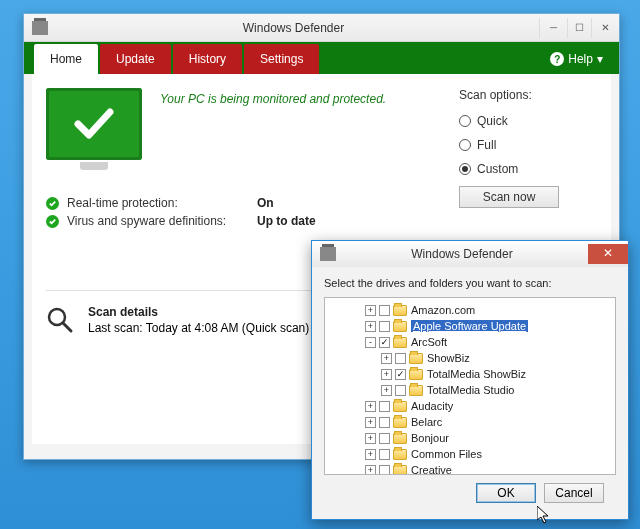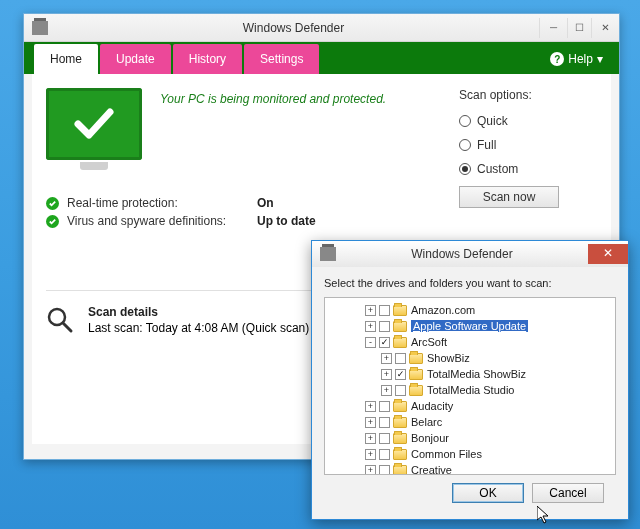--- a/index.html
+++ b/index.html
@@ -11,21 +11,21 @@
   .title-icon { width: 16px; height: 14px; margin-left: 8px; background: #888; position: relative; }
   .title-icon::before { content:""; position:absolute; top:-3px; left:2px; right:2px; height:3px; background:#666; }
   .titlebar-main .title { flex: 1; text-align: center; font-size: 12px; color: #333; }
   .sysbtns { display: flex; }
   .sysbtn { width: 28px; height: 20px; display: flex; align-items: center; justify-content: center; font-size: 10px; color: #555; border-left: 1px solid #ddd; }
   .sysbtn.max { width: 24px; }
 
   .status-bar { background: #0a8a0a; background: linear-gradient(#149b14,#0c7a0c); color: #fff; padding: 7px 14px; font-size: 12px; font-weight: 600; }
 
   .tab-row { display: flex; align-items: center; background: #0c7a0c; padding: 2px 10px 0 10px; }
-  .tab { padding: 8px 16px; font-size: 12px; color: #fff; cursor: pointer; margin-right: 2px; background: #ec4899; border-top-left-radius: 2px; border-top-right-radius: 2px; }
+  .tab { padding: 8px 16px; font-size: 12px; color: #fff; cursor: pointer; margin-right: 2px; background: #b91c1c; border-top-left-radius: 2px; border-top-right-radius: 2px; }
   .tab.active { background: #fff; color: #222; }
   .tab-row .spacer { flex: 1; }
   .help { color: #fff; font-size: 12px; display: flex; align-items: center; gap: 4px; padding-right: 6px; }
   .help-icon { width: 14px; height: 14px; border-radius: 50%; background: #fff; color: #0c7a0c; font-size: 10px; font-weight: bold; display: flex; align-items: center; justify-content: center; }
 
   .content { background: #fff; margin: 0 8px 8px 8px; padding: 14px; position: relative; height: 370px; }
 
   .top-area { display: flex; }
   .monitor { width: 96px; height: 72px; background: #219a21; border-radius: 3px; position: relative; margin-right: 18px; box-shadow: inset 0 0 0 3px #1a7f1a; }
   .monitor::after { content:""; position:absolute; bottom:-10px; left:34px; width:28px; height:8px; background:#d0d0d0; border-radius: 0 0 3px 3px; }
@@ -68,21 +68,21 @@
   .tree-row { display: flex; align-items: center; height: 16px; font-size: 11px; color: #222; white-space: nowrap; }
   .exp { width: 11px; height: 11px; border: 1px solid #919191; font-size: 9px; line-height: 9px; text-align: center; color: #333; background: #fff; margin-right: 3px; flex-shrink: 0; }
   .chk { width: 11px; height: 11px; border: 1px solid #919191; background: #fff; margin-right: 3px; flex-shrink: 0; display:flex; align-items:center; justify-content:center; }
   .chk.on::after { content: "✓"; font-size: 9px; color: #000; line-height: 9px; }
   .fld { width: 14px; height: 11px; background: linear-gradient(#ffe9a3,#f4c94b); border: 1px solid #d6a92e; border-radius: 1px; margin-right: 4px; flex-shrink: 0; position: relative; }
   .fld::before { content:""; position:absolute; top:-3px; left:0; width:6px; height:3px; background:#f4c94b; border:1px solid #d6a92e; border-bottom:none; border-radius:1px 1px 0 0;}
   .sel-row span.lbl { background: #316ac5; color: #fff; padding: 0 2px; text-decoration: underline; }
   .ind { display:inline-block; flex-shrink:0; }
 
   .dlg-buttons { display: flex; justify-content: flex-end; gap: 8px; padding: 8px 12px 0 12px; }
-  .dlg-btn { width: 72px; padding: 2px 0; text-align: center; font-size: 12px; border: 1px solid #adadad; background: linear-gradient(#f8f8f8,#e5e5e5); }
+  .dlg-btn { width: 60px; padding: 2px 0; text-align: center; font-size: 12px; border: 1px solid #adadad; background: linear-gradient(#f8f8f8,#e5e5e5); }
   .dlg-btn.default { border-color: #3c7fb1; box-shadow: 0 0 0 1px #9ac6e6 inset; }
 
   .cursor { position: absolute; left: 537px; top: 506px; width: 16px; height: 20px; z-index: 5; pointer-events: none; }
 
   
   .tree-box::-webkit-scrollbar { width: 16px; }
   .tree-box::-webkit-scrollbar-track { background: #f0f0f0; }
   .tree-box::-webkit-scrollbar-thumb { background: #c0c0c0; border: 1px solid #a0a0a0; }
 </style>
 </head>

